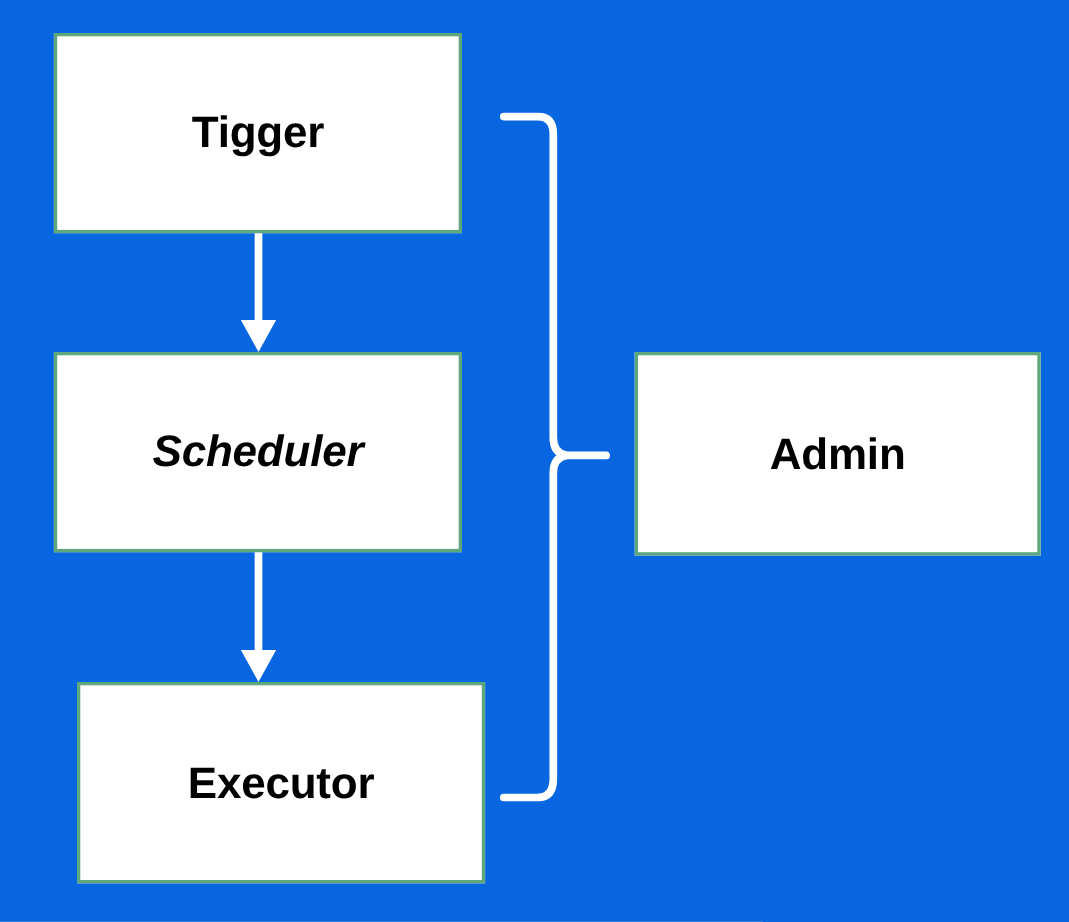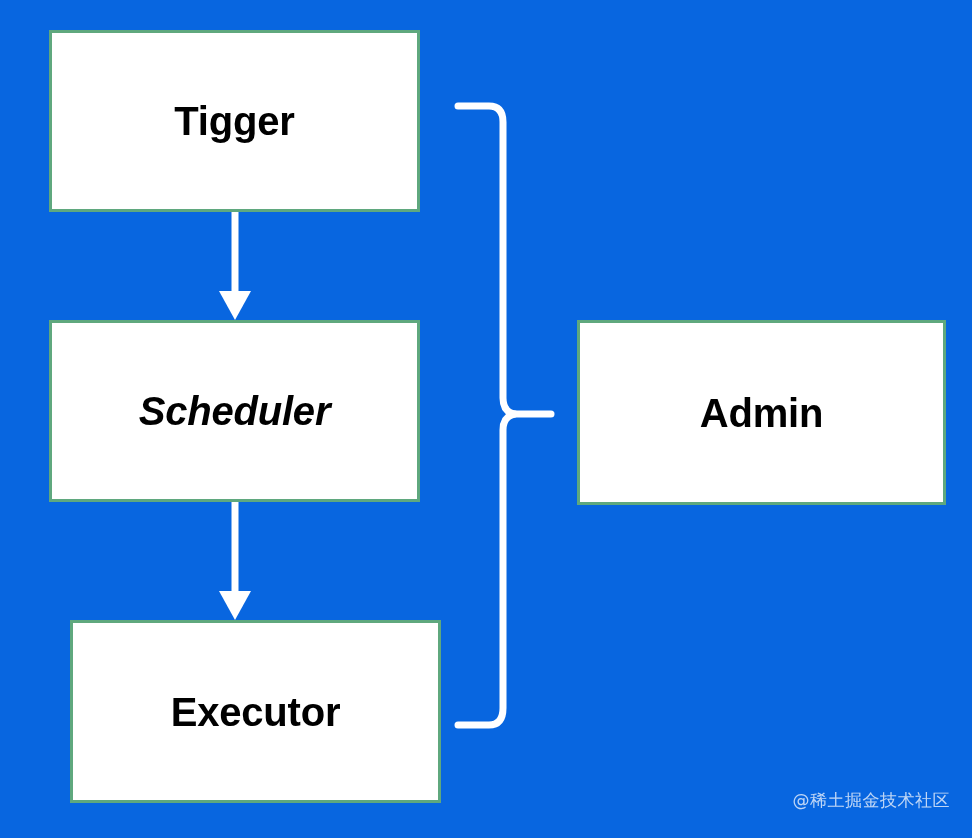--- a/index.html
+++ b/index.html
@@ -118,15 +118,14 @@
                L 503 398
                Q 503 412 515 414
                Q 503 416 503 430
                L 503 708
                Q 503 725 489 725
                L 458 725" fill="none" stroke="#ffffff" stroke-width="7" stroke-linecap="round" stroke-linejoin="round"></path>
       <path d="M 512 414 L 551 414" fill="none" stroke="#ffffff" stroke-width="7" stroke-linecap="round"></path>
     </g>
   </svg>
 
-  <div id="watermark">@稀土掘金技术社区</div>
 
 </div>
 
 </body></html>

